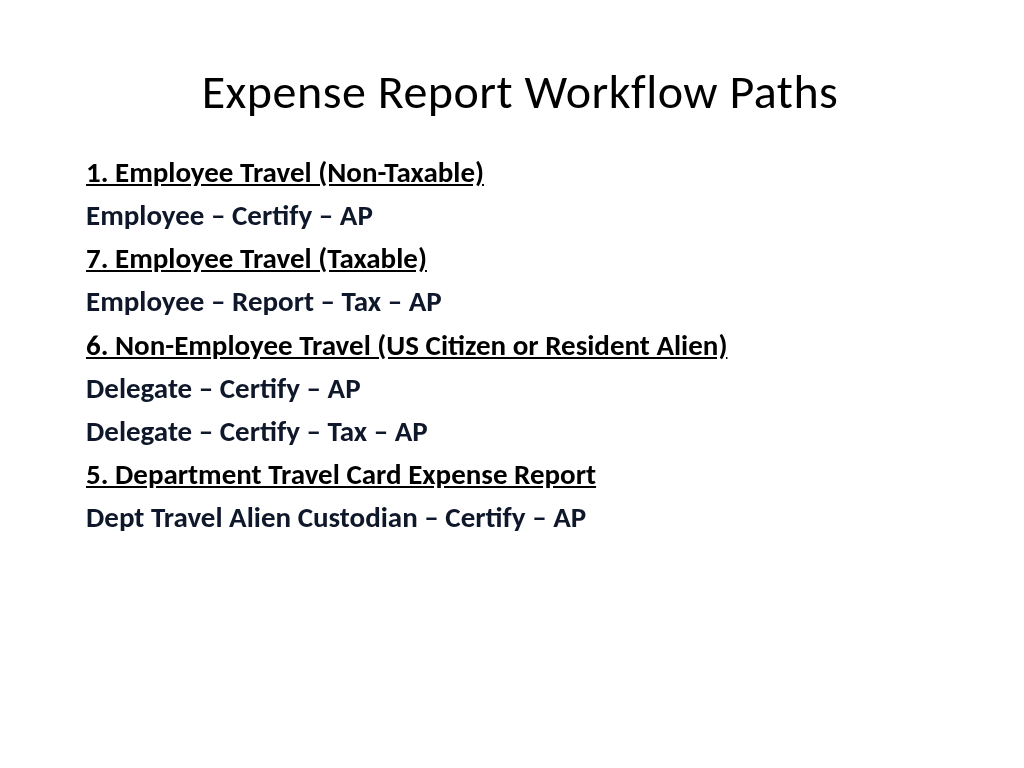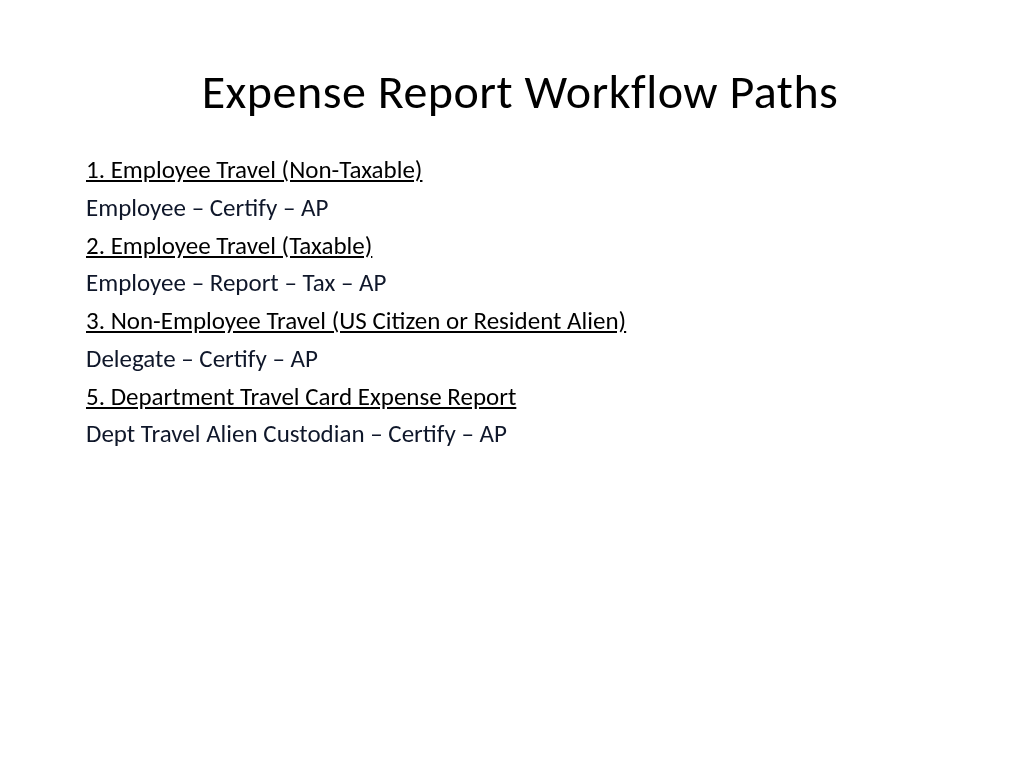--- a/index.html
+++ b/index.html
@@ -13,38 +13,40 @@
     }
     .title {
       font-size: 48px;
       font-weight: 400;
       color: #000000;
       text-align: center;
       margin-bottom: 32px;
       letter-spacing: 0.5px;
     }
     .content {
-      font-size: 25px;
+      font-size: 29px;
       line-height: 1.35;
+      font-weight: bold;
     }
     .heading {
       color: #000000;
       text-decoration: underline;
     }
     .path {
       color: #0f172a;
     }
   </style>
 </head>
 <body>
 
 <div class="title">Expense Report Workflow Paths</div>
 
 <div class="content">
   <div class="heading">1. Employee Travel (Non-Taxable)</div>
   <div class="path">Employee – Certify – AP</div>
-  <div class="heading">2. Employee Travel (Taxable)</div>
+  <div class="heading">7. Employee Travel (Taxable)</div>
   <div class="path">Employee – Report – Tax – AP</div>
-  <div class="heading">3. Non-Employee Travel (US Citizen or Resident Alien)</div>
+  <div class="heading">6. Non-Employee Travel (US Citizen or Resident Alien)</div>
   <div class="path">Delegate – Certify – AP</div>
+  <div class="path">Delegate – Certify – Tax – AP</div>
   <div class="heading">5. Department Travel Card Expense Report</div>
   <div class="path">Dept Travel Alien Custodian – Certify – AP</div>
 </div>
 
 </body></html>

